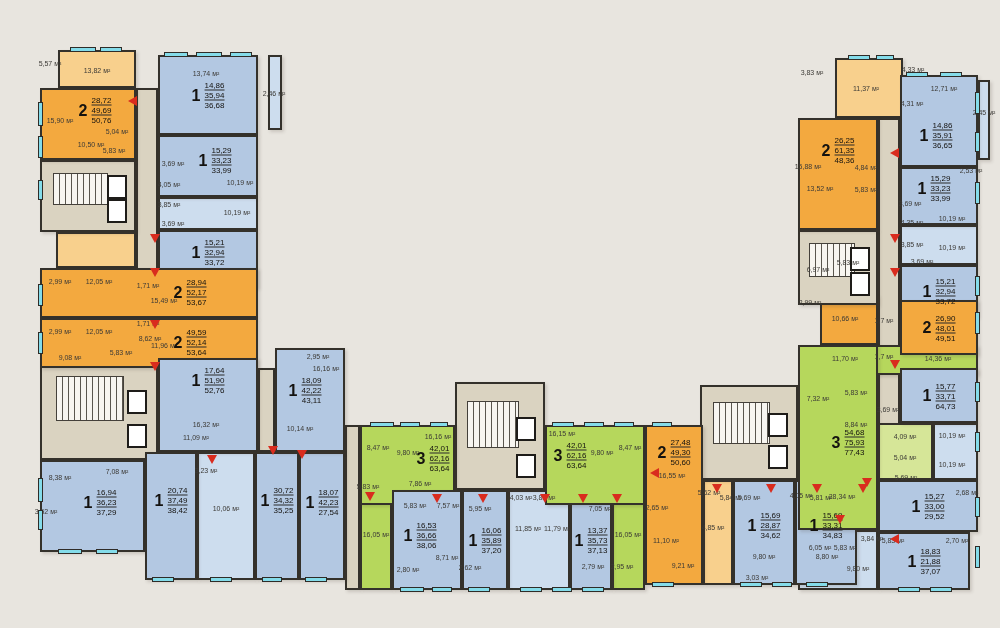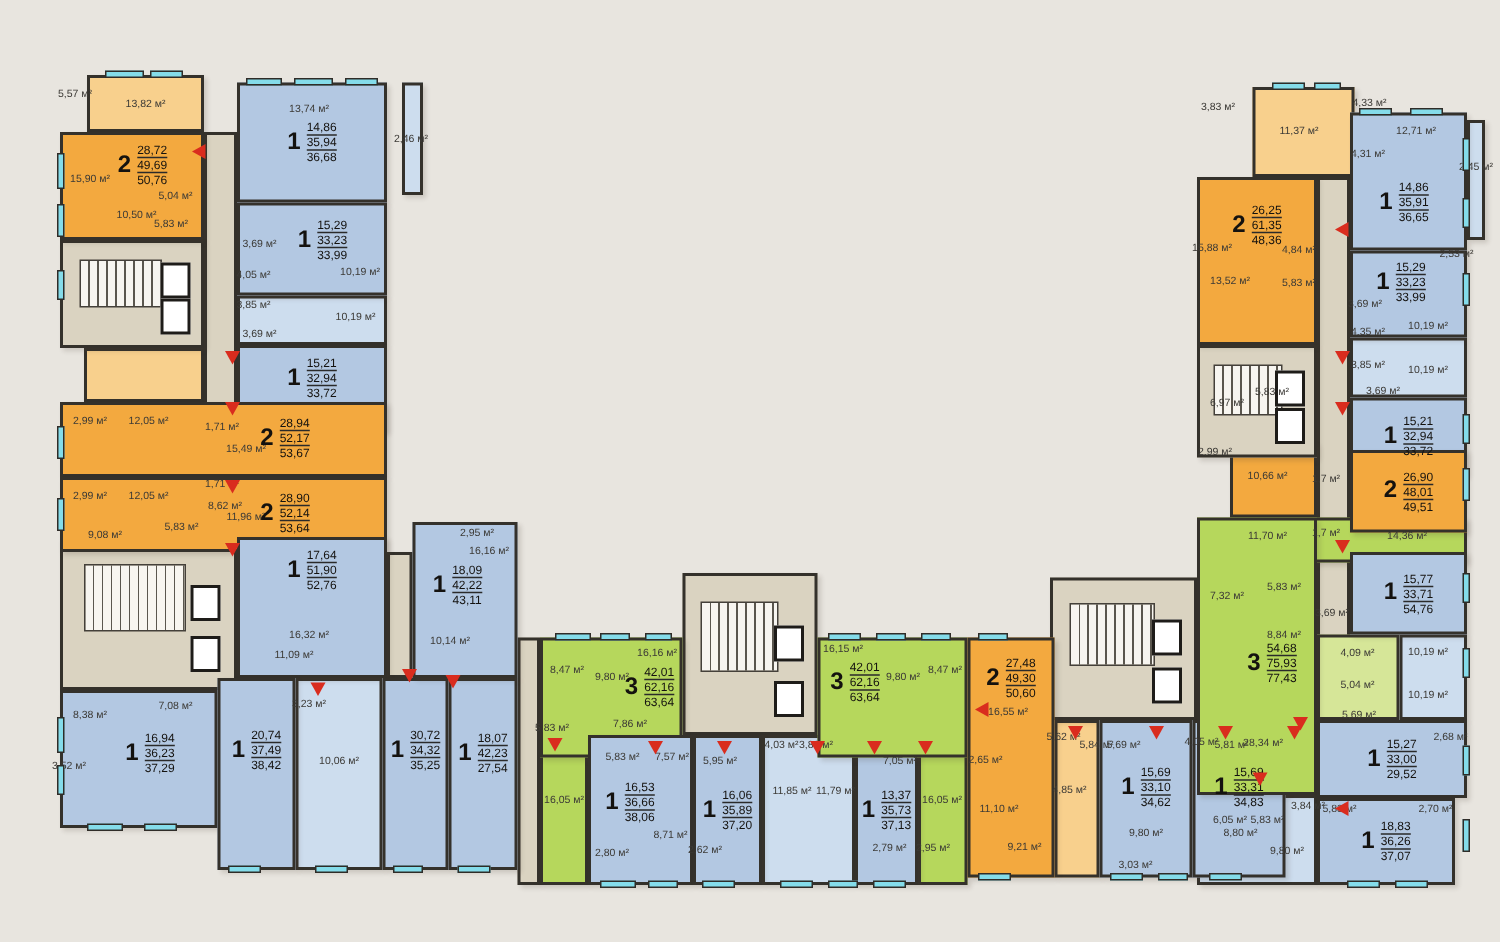--- a/index.html
+++ b/index.html
@@ -114,21 +114,21 @@
       <span class="apt-areas">
         <span>28,94</span>
         <span>52,17</span>
         <span>53,67</span>
       </span>
     </div>
     <div class="block c-two" style="left: 40px; top: 318px; width: 218px; height: 50px;"></div>
     <div class="apt-label" style="left: 190px; top: 342px;">
       <span class="apt-num">2</span>
       <span class="apt-areas">
-        <span>28,90</span>
+        <span>49,59</span>
         <span>52,14</span>
         <span>53,64</span>
       </span>
     </div>
     <div class="block c-one" style="left: 158px; top: 358px; width: 100px; height: 94px;"></div>
     <div class="apt-label" style="left: 208px; top: 380px;">
       <span class="apt-num">1</span>
       <span class="apt-areas">
         <span>17,64</span>
         <span>51,90</span>
@@ -232,21 +232,21 @@
         <span>27,48</span>
         <span>49,30</span>
         <span>50,60</span>
       </span>
     </div>
     <div class="block c-one" style="left: 733px; top: 480px; width: 62px; height: 105px;"></div>
     <div class="apt-label" style="left: 764px; top: 525px;">
       <span class="apt-num">1</span>
       <span class="apt-areas">
         <span>15,69</span>
-        <span>33,10</span>
+        <span>28,87</span>
         <span>34,62</span>
       </span>
     </div>
     <div class="block c-one" style="left: 795px; top: 480px; width: 62px; height: 105px;"></div>
     <div class="apt-label" style="left: 826px; top: 525px;">
       <span class="apt-num">1</span>
       <span class="apt-areas">
         <span>15,69</span>
         <span>33,31</span>
         <span>34,83</span>
@@ -296,21 +296,21 @@
         <span>48,01</span>
         <span>49,51</span>
       </span>
     </div>
     <div class="block c-one" style="left: 900px; top: 368px; width: 78px; height: 55px;"></div>
     <div class="apt-label" style="left: 939px; top: 395.5px;">
       <span class="apt-num">1</span>
       <span class="apt-areas">
         <span>15,77</span>
         <span>33,71</span>
-        <span>54,76</span>
+        <span>64,73</span>
       </span>
     </div>
     <div class="block c-three" style="left: 798px; top: 345px; width: 80px; height: 185px;"></div>
     <div class="apt-label" style="left: 848px; top: 442px;">
       <span class="apt-num">3</span>
       <span class="apt-areas">
         <span>54,68</span>
         <span>75,93</span>
         <span>77,43</span>
       </span>
@@ -322,21 +322,21 @@
         <span>15,27</span>
         <span>33,00</span>
         <span>29,52</span>
       </span>
     </div>
     <div class="block c-one" style="left: 878px; top: 532px; width: 92px; height: 58px;"></div>
     <div class="apt-label" style="left: 924px; top: 561px;">
       <span class="apt-num">1</span>
       <span class="apt-areas">
         <span>18,83</span>
-        <span>36,26</span>
+        <span>21,88</span>
         <span>37,07</span>
       </span>
     </div>
     <span class="room-label" style="left: 50px; top: 63px;">5,57 м²</span>
     <span class="room-label" style="left: 97px; top: 70px;">13,82 м²</span>
     <span class="room-label" style="left: 206px; top: 73px;">13,74 м²</span>
     <span class="room-label" style="left: 274px; top: 93px;">2,46 м²</span>
     <span class="room-label" style="left: 60px; top: 120px;">15,90 м²</span>
     <span class="room-label" style="left: 91px; top: 144px;">10,50 м²</span>
     <span class="room-label" style="left: 117px; top: 131px;">5,04 м²</span>

